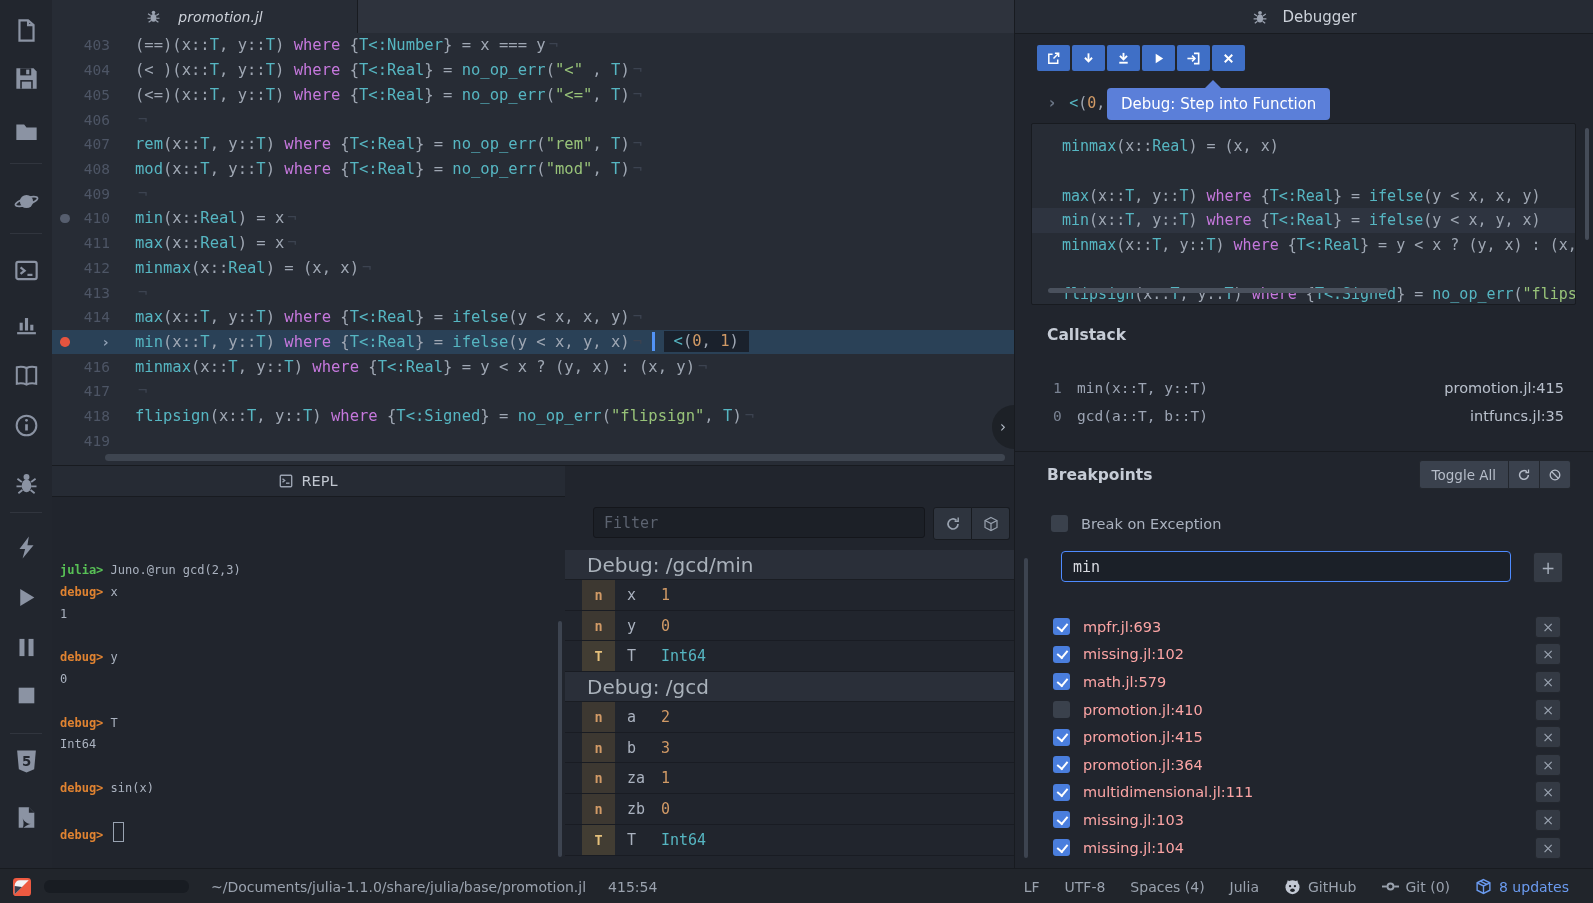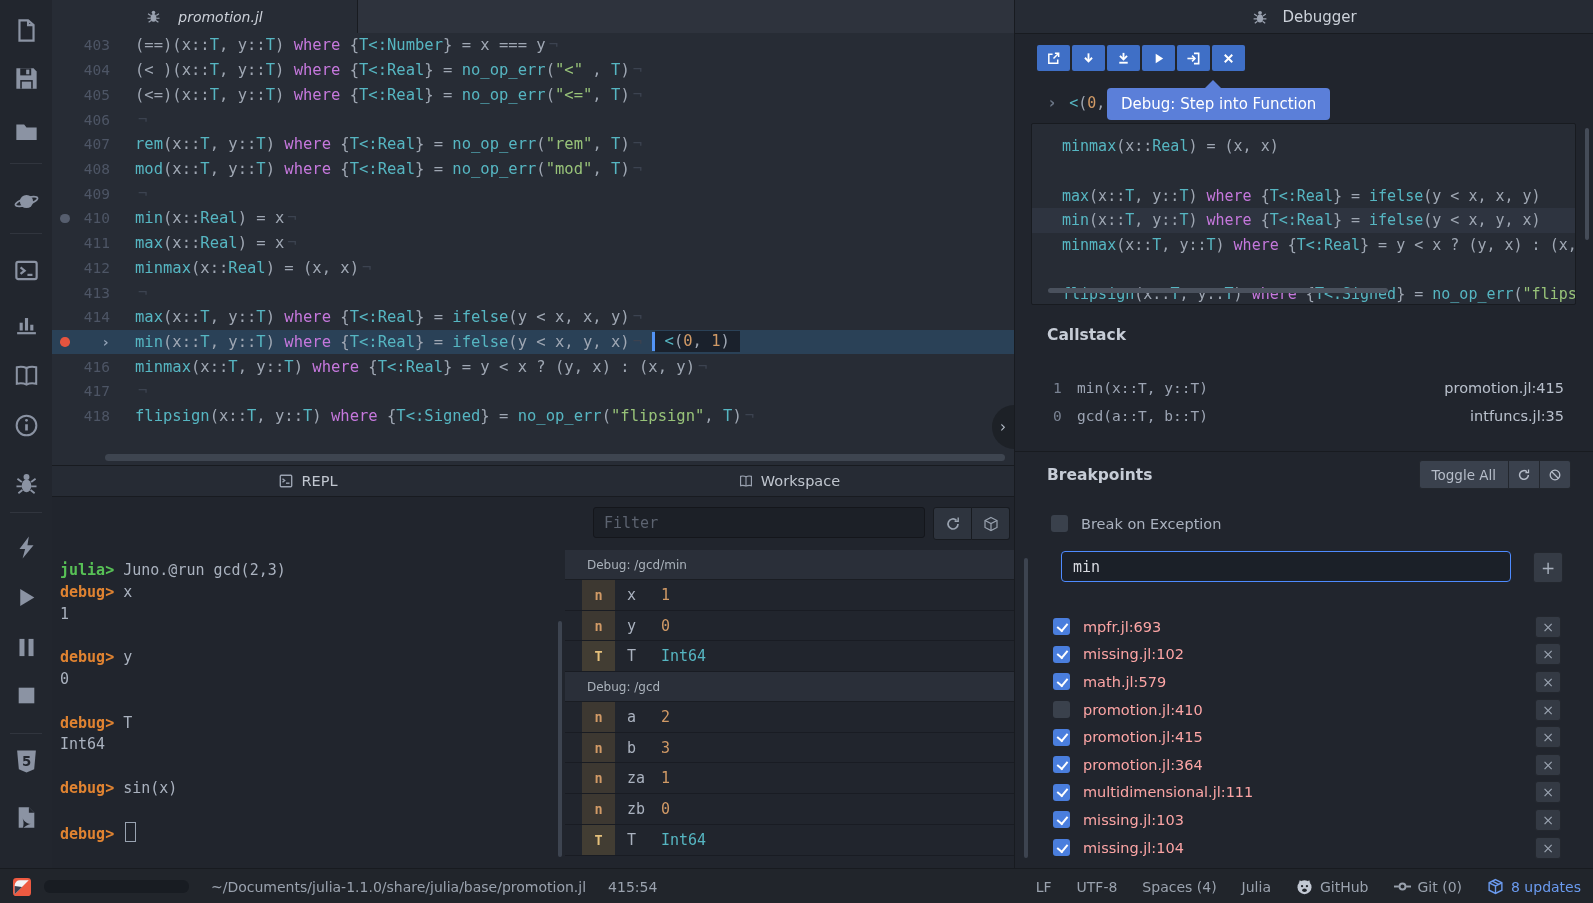--- a/index.html
+++ b/index.html
@@ -25,50 +25,50 @@
   .ed-dot{width:15px;margin-left:7px;display:inline-block;position:relative;height:100%;flex:none;}
   .ed-dot.active::before,.ed-dot.inactive::before{content:'';position:absolute;left:1px;top:7.5px;width:9.5px;height:9.5px;border-radius:50%;}
   .ed-dot.active::before{background:#e4543f;}
   .ed-dot.inactive::before{background:#565e6e;}
   .ed-num{width:36px;text-align:right;color:#4d5565;font-size:14.5px;flex:none;}
   .ed-line.cur .ed-num{color:#93a2b6;font-weight:bold;}
   .ed-code{margin-left:25px;}
   .s-d{color:#9fa7b3;} .s-c{color:#56b6c2;} .s-p{color:#c678dd;} .s-g{color:#98c379;}
   .s-o{color:#d19a66;} .s-w{color:#3c4350;padding-left:3px;}
   .ed-caret{width:2.5px;height:19px;background:#5293f5;margin-left:10px;flex:none;}
-  .ed-eval{background:#1a212c;padding:1px 10px 2px 10px;border-radius:0;}
+  .ed-eval{background:#1a212c;margin-left:9px;padding:1px 10px 2px 10px;border-radius:0;}
   .ed-hscroll{position:absolute;left:53px;top:421px;width:900px;height:7px;border-radius:4px;background:#3e4550;}
   .flap{position:absolute;left:992px;top:405px;width:22px;height:44px;border-radius:44px 0 0 44px;background:#1d2127;display:flex;align-items:center;justify-content:center;color:#b7c0cc;font-size:15px;z-index:30;cursor:pointer;}
 
   
   .panel-hd{height:30px;display:flex;align-items:center;justify-content:center;gap:8px;background:#262b34;border-bottom:1px solid #181b20;color:#c0c6cf;font-size:14.5px;}
   .panel-hd svg{width:14px;height:14px;color:#9aa2b0;}
 
   
   .repl{position:absolute;left:52px;top:465px;width:513px;height:403px;background:#21252d;border-top:1px solid #181b20;border-right:3px solid #c2410c;overflow:hidden;}
-  .repl-body{padding:63px 0 0 8px;font-size:15px;line-height:21.8px;}
+  .repl-body{padding:63px 0 0 8px;font-size:12px;line-height:21.8px;}
   .r-line,.r-blank{height:21.8px;white-space:pre;font-family:"DejaVu Sans Mono",monospace;}
   .r-prompt.jl{color:#58c156;font-weight:bold;}
   .r-prompt.dbg{color:#e08331;font-weight:bold;}
   .r-cmd,.r-out{color:#aab2bf;}
   .r-cursor{display:inline-block;width:9px;height:18px;border:1.5px solid #99a3b1;vertical-align:-3px;margin-left:2px;}
   .repl-vscroll{position:absolute;right:3px;top:155px;width:4px;height:236px;background:#3d4450;border-radius:2px;}
 
   
   .workspace{position:absolute;left:565px;top:465px;width:449px;height:403px;background:#21252d;border-top:1px solid #181b20;overflow:hidden;}
   .ws-filterrow{position:absolute;left:0;top:38px;width:449px;height:40px;}
   .ws-filter{position:absolute;left:28px;top:3px;width:332px;height:31px;background:#1c2027;border:1px solid #14161b;border-radius:3px;color:#5c6370;font-family:"DejaVu Sans Mono",monospace;font-size:15px;padding:0 10px;box-sizing:border-box;outline:none;}
   .ws-filter::placeholder{color:#5c6370;}
   .ws-btns{position:absolute;right:4px;top:3px;display:flex;}
   .ws-btn{width:37px;height:31px;background:#2e343e;border:1px solid #181b20;display:flex;align-items:center;justify-content:center;color:#9aa3b0;cursor:pointer;}
   .ws-btn:first-child{border-radius:3px 0 0 3px;}
   .ws-btn:last-child{border-radius:0 3px 3px 0;border-left:none;}
   .ws-btn svg{width:16px;height:16px;}
   .ws-list{position:absolute;left:0;top:84px;width:449px;}
-  .ws-sec{height:29px;display:flex;align-items:center;background:#2a2f39;border-bottom:1px solid #1a1d23;padding-left:22px;color:#aab2bb;font-size:12px;}
+  .ws-sec{height:29px;display:flex;align-items:center;background:#2a2f39;border-bottom:1px solid #1a1d23;padding-left:22px;color:#aab2bb;font-size:20px;}
   .ws-row{height:29.7px;display:flex;align-items:center;border-bottom:1px solid rgba(0,0,0,.22);font-family:"DejaVu Sans Mono",monospace;font-size:15px;}
   .ws-badge{width:33px;margin-left:17px;align-self:stretch;display:flex;align-items:center;justify-content:center;font-weight:bold;font-size:13.5px;}
   .ws-badge.b-n{background:#3d3831;color:#d19a66;}
   .ws-badge.b-T{background:#423d33;color:#e5c07b;}
   .ws-name{margin-left:12px;min-width:34px;color:#aab2bf;}
   .ws-val{}
 
   
   .rightpanel{position:absolute;left:1014px;top:0;width:579px;height:868px;background:#21252d;border-left:1px solid #181b20;overflow:hidden;}
   .rp-hd{height:33px;display:flex;align-items:center;justify-content:center;gap:14px;background:#262b34;border-bottom:1px solid #181b20;color:#ccd2da;font-size:15px;}
@@ -110,21 +110,21 @@
   .bp-row{height:27.6px;display:flex;align-items:center;padding-left:38px;}
   .bp-label{margin-left:13px;color:#fca5a5;font-size:14.5px;}
   .bp-x{margin-left:auto;margin-right:33px;width:24px;height:20px;background:#343a44;border:1px solid #23272e;border-radius:3px;color:#9aa3b0;font-size:14px;display:flex;align-items:center;justify-content:center;cursor:pointer;}
 
   
   .statusbar{position:absolute;left:0;top:868px;width:1593px;height:35px;background:#21252b;border-top:1px solid #181b20;display:flex;align-items:center;font-size:14px;color:#9aa2ae;}
   .st-logo{margin-left:13px;width:18px;height:18px;flex:none;}
   .st-progress{margin-left:13px;width:145px;height:13px;border-radius:6px;background:#181c22;flex:none;}
   .st-path{margin-left:22px;}
   .st-cursor{margin-left:22px;}
-  .st-right{margin-left:auto;margin-right:12px;display:flex;align-items:center;gap:25px;}
+  .st-right{margin-left:auto;margin-right:24px;display:flex;align-items:center;gap:25px;}
   .st-item{display:flex;align-items:center;gap:7px;cursor:pointer;}
   .st-item svg{width:17px;height:17px;}
   .st-updates{color:#6b9bf0;}
 </style>
 </head>
 <body>
 
 <div id="app">
 
   <div class="sidebar">
@@ -251,20 +251,21 @@
         <div class="ed-line"><span class="ed-dot"></span><span class="ed-num">409</span><span class="ed-code"><span class="s-w">¬</span></span></div>
         <div class="ed-line"><span class="ed-dot inactive"></span><span class="ed-num">410</span><span class="ed-code"><span class="s-c">min</span><span class="s-d">(x::</span><span class="s-c">Real</span><span class="s-d">) = x</span><span class="s-w">¬</span></span></div>
         <div class="ed-line"><span class="ed-dot"></span><span class="ed-num">411</span><span class="ed-code"><span class="s-c">max</span><span class="s-d">(x::</span><span class="s-c">Real</span><span class="s-d">) = x</span><span class="s-w">¬</span></span></div>
         <div class="ed-line"><span class="ed-dot"></span><span class="ed-num">412</span><span class="ed-code"><span class="s-c">minmax</span><span class="s-d">(x::</span><span class="s-c">Real</span><span class="s-d">) = (x, x)</span><span class="s-w">¬</span></span></div>
         <div class="ed-line"><span class="ed-dot"></span><span class="ed-num">413</span><span class="ed-code"><span class="s-w">¬</span></span></div>
         <div class="ed-line"><span class="ed-dot"></span><span class="ed-num">414</span><span class="ed-code"><span class="s-c">max</span><span class="s-d">(x::</span><span class="s-c">T</span><span class="s-d">, y::</span><span class="s-c">T</span><span class="s-d">) </span><span class="s-p">where</span><span class="s-d"> {</span><span class="s-c">T&lt;:Real</span><span class="s-d">} = </span><span class="s-c">ifelse</span><span class="s-d">(y &lt; x, x, y)</span><span class="s-w">¬</span></span></div>
         <div class="ed-line cur"><span class="ed-dot active"></span><span class="ed-num">›</span><span class="ed-code"><span class="s-c">min</span><span class="s-d">(x::</span><span class="s-c">T</span><span class="s-d">, y::</span><span class="s-c">T</span><span class="s-d">) </span><span class="s-p">where</span><span class="s-d"> {</span><span class="s-c">T&lt;:Real</span><span class="s-d">} = </span><span class="s-c">ifelse</span><span class="s-d">(y &lt; x, y, x)</span><span class="s-w">¬</span></span><span class="ed-caret"></span><span class="ed-eval mono"><span class="s-c">&lt;</span><span class="s-d">(</span><span class="s-o">0</span><span class="s-d">, </span><span class="s-o">1</span><span class="s-d">)</span></span></div>
         <div class="ed-line"><span class="ed-dot"></span><span class="ed-num">416</span><span class="ed-code"><span class="s-c">minmax</span><span class="s-d">(x::</span><span class="s-c">T</span><span class="s-d">, y::</span><span class="s-c">T</span><span class="s-d">) </span><span class="s-p">where</span><span class="s-d"> {</span><span class="s-c">T&lt;:Real</span><span class="s-d">} = y &lt; x ? (y, x) : (x, y)</span><span class="s-w">¬</span></span></div>
         <div class="ed-line"><span class="ed-dot"></span><span class="ed-num">417</span><span class="ed-code"><span class="s-w">¬</span></span></div>
         <div class="ed-line"><span class="ed-dot"></span><span class="ed-num">418</span><span class="ed-code"><span class="s-c">flipsign</span><span class="s-d">(x::</span><span class="s-c">T</span><span class="s-d">, y::</span><span class="s-c">T</span><span class="s-d">) </span><span class="s-p">where</span><span class="s-d"> {</span><span class="s-c">T&lt;:Signed</span><span class="s-d">} = </span><span class="s-c">no_op_err</span><span class="s-d">(</span><span class="s-g">"flipsign"</span><span class="s-d">, </span><span class="s-c">T</span><span class="s-d">)</span><span class="s-w">¬</span></span></div>
+        <div class="ed-line"><span class="ed-dot"></span><span class="ed-num">419</span><span class="ed-code"></span></div>
       </div>
     <div class="ed-hscroll"></div>
   </div>
   <div class="flap">›</div>
 
   <div class="repl">
     <div class="panel-hd">
       <svg viewBox="0 0 16 16" fill="none" stroke="currentColor" stroke-width="1.6">
           <rect x="1.5" y="1.5" width="13" height="13" rx="1"></rect>
           <path d="M4 5.5l2.5 2L4 9.5"></path>
@@ -284,27 +285,20 @@
         <div class="r-line"><span class="r-out">Int64</span></div>
         <div class="r-blank"></div>
         <div class="r-line"><span class="r-prompt dbg">debug&gt;</span><span class="r-cmd"> sin(x)</span></div>
         <div class="r-blank"></div>
         <div class="r-line"><span class="r-prompt dbg">debug&gt;</span><span class="r-cmd"> </span><span class="r-cursor"></span></div>
       </div>
     <div class="repl-vscroll"></div>
   </div>
 
   <div class="workspace">
-    <div class="panel-hd">
-      <svg viewBox="0 0 16 16" fill="none" stroke="currentColor" stroke-width="1.3">
-          <path d="M8 3.2C6 2.2 3.6 2.2 1.8 2.7v10.6c1.8-.5 4.2-.5 6.2.5 2-1 4.4-1 6.2-.5V2.7C12.4 2.2 10 2.2 8 3.2z"></path>
-          <path d="M8 3.2v10.6"></path>
-        </svg>
-      <span>Workspace</span>
-    </div>
     <div class="ws-filterrow">
       <input class="ws-filter" placeholder="Filter" style="">
       <div class="ws-btns">
         <div class="ws-btn">
             <svg viewBox="0 0 16 16" fill="none" stroke="currentColor" stroke-width="1.7">
               <path d="M13 8A5 5 0 1 1 11.4 4.3"></path>
               <path d="M13.2 1.6v3.6H9.6" stroke-width="1.4"></path>
             </svg>
           </div>
         <div class="ws-btn">

